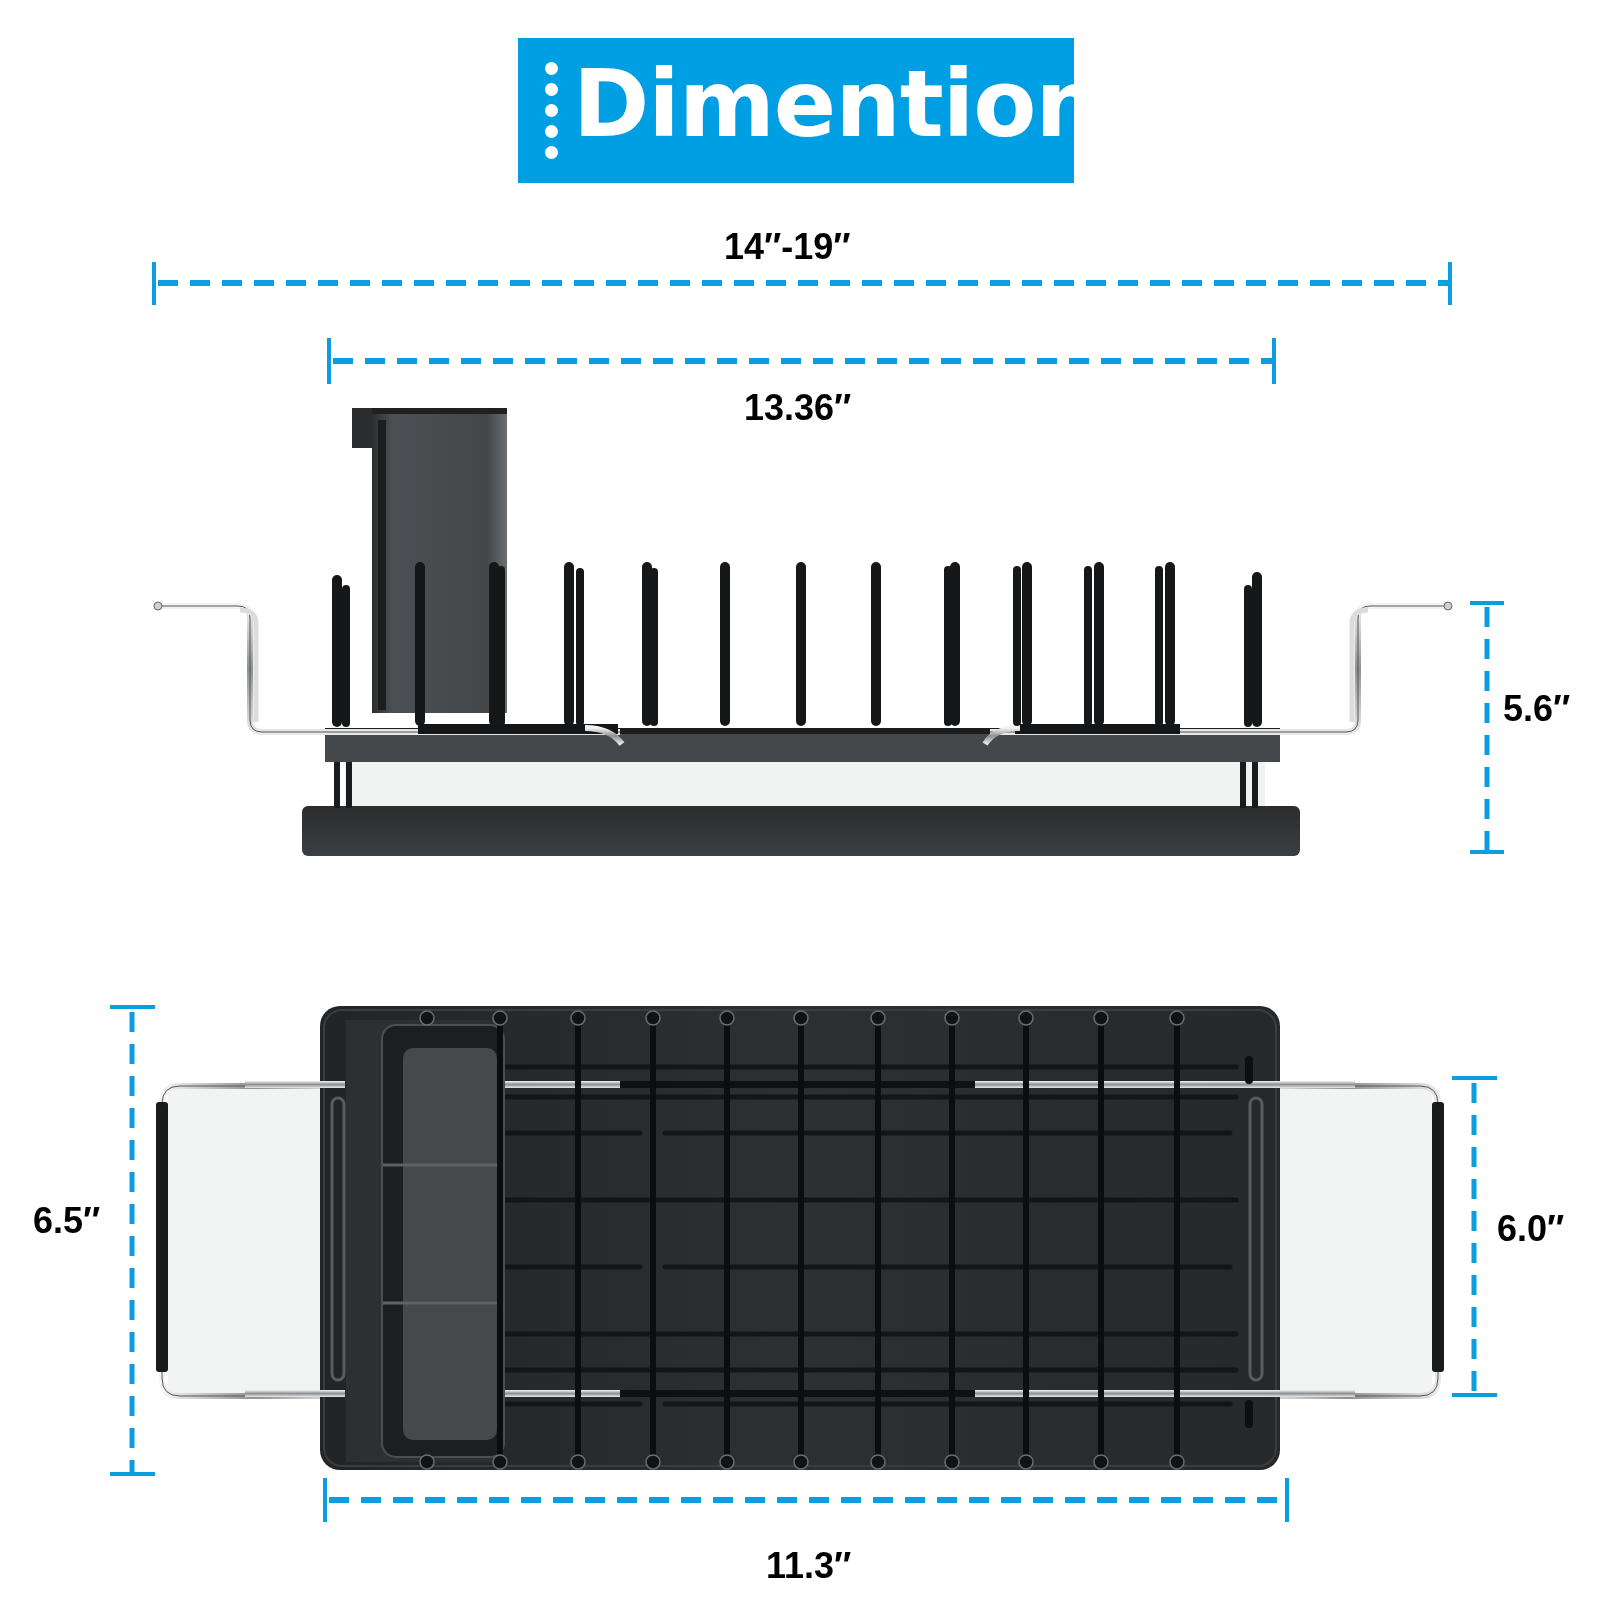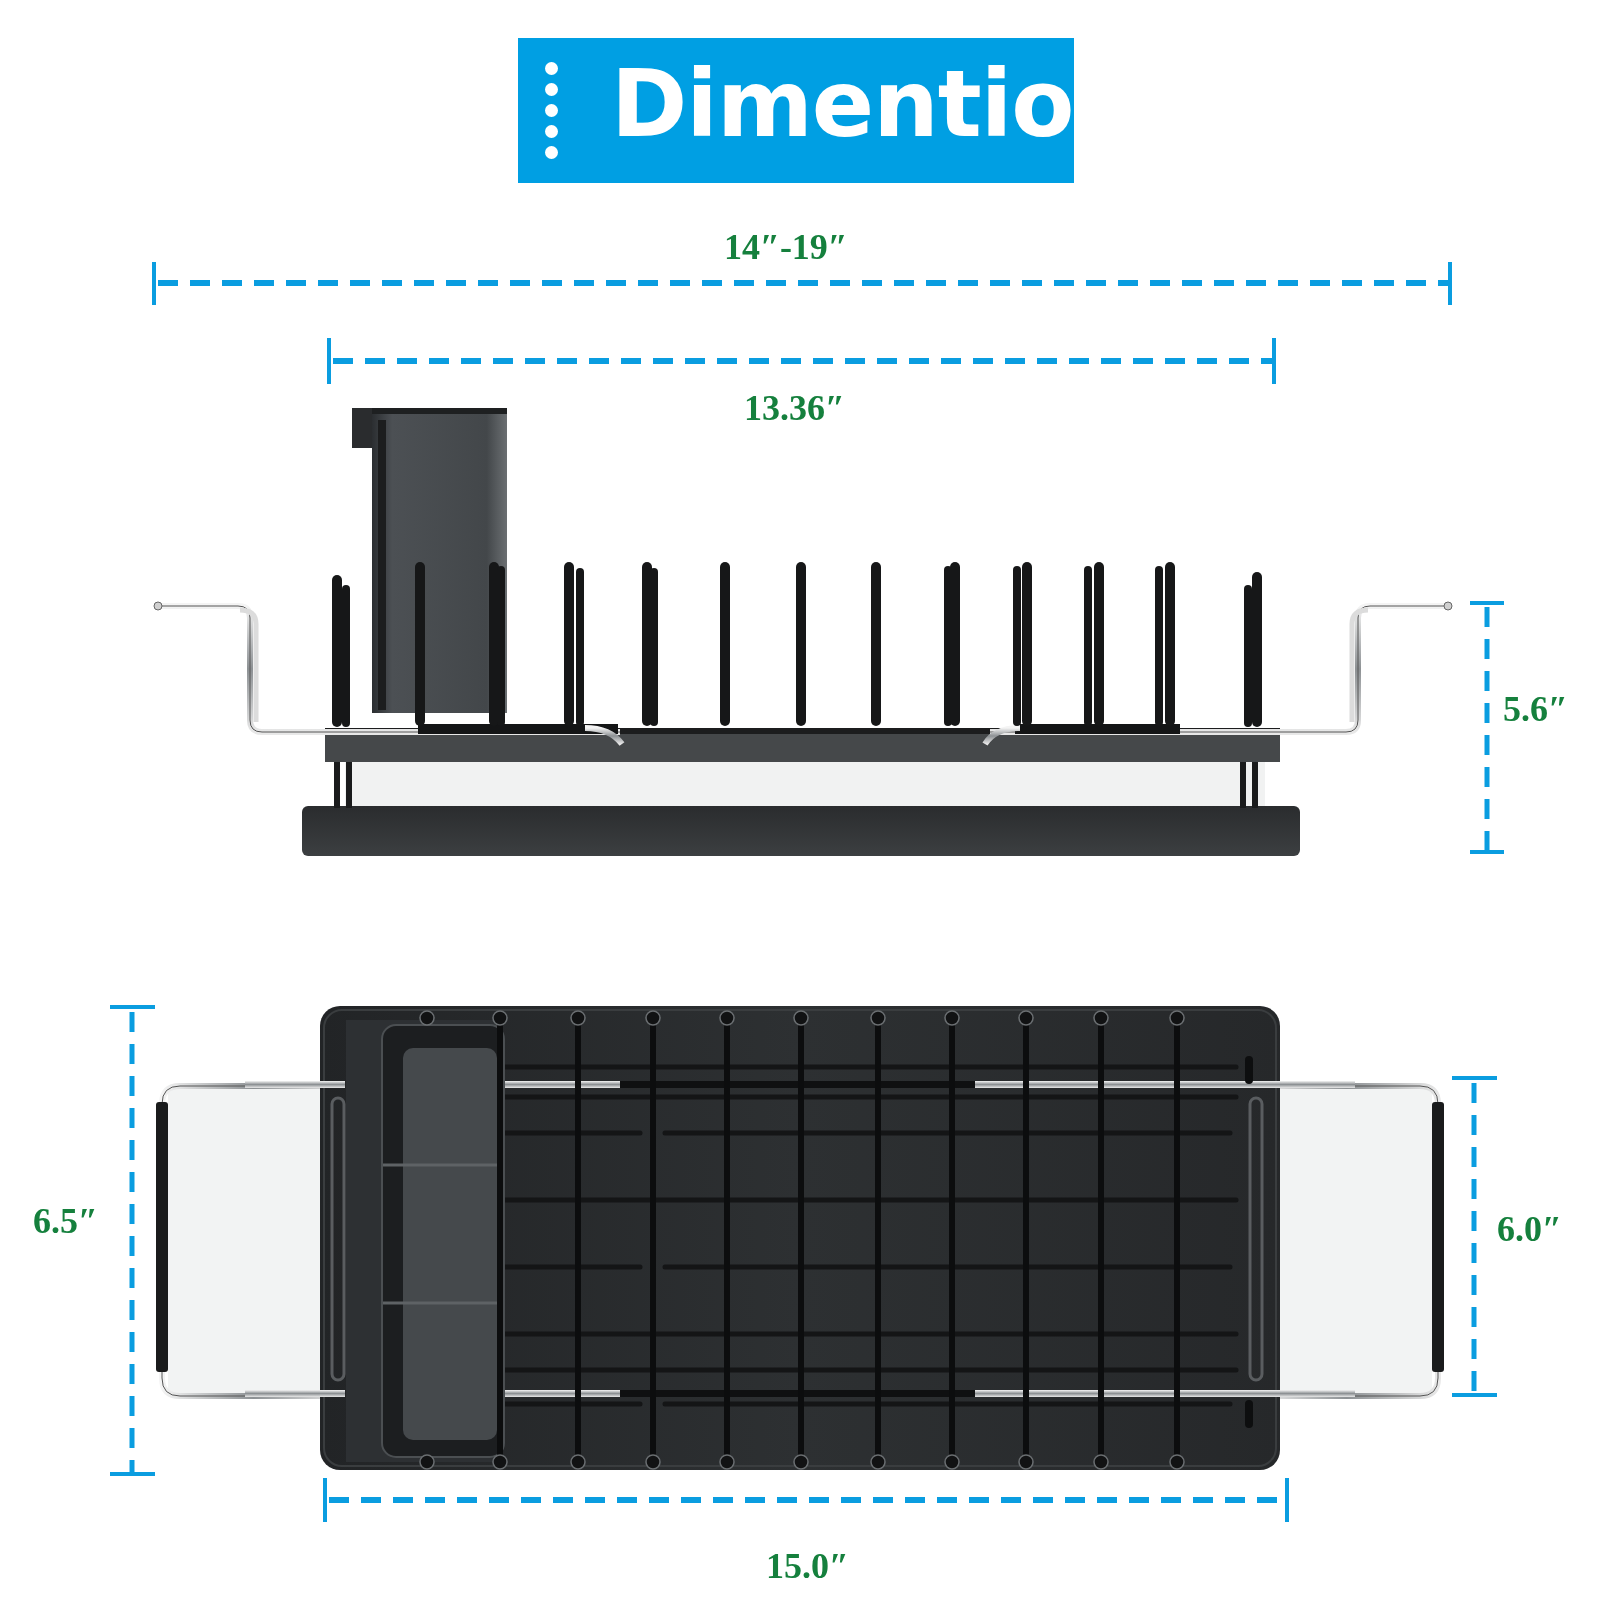--- a/index.html
+++ b/index.html
@@ -3,24 +3,24 @@
 <meta charset="utf-8">
 <style>
   html, body { margin: 0; padding: 0; background: #ffffff; }
   body { width: 1600px; height: 1600px; position: relative; overflow: hidden; font-family: "DejaVu Sans", sans-serif; }
   .abs { position: absolute; }
 
   
   .banner { left: 518px; top: 38px; width: 556px; height: 145px; background: #009fe3; }
   .banner-dots { position: absolute; left: 27px; top: 24px; width: 16px; height: 100px; }
   .banner-dots span { display: block; width: 13px; height: 13px; border-radius: 50%; background: #fff; margin-bottom: 8px; }
-  .banner-title { position: absolute; left: 55px; top: 12px; color: #fff; font-size: 92px; font-weight: bold; line-height: 1.2; letter-spacing: -1px; font-family: "DejaVu Sans", sans-serif; margin-left: 38px; }
+  .banner-title { position: absolute; left: 55px; top: 12px; color: #fff; font-size: 92px; font-weight: bold; line-height: 1.2; letter-spacing: -1px; font-family: "DejaVu Sans", sans-serif; }
 
   
-  .dim-label { color: #15803d; font-family: Liberation Serif, serif; font-weight: bold; font-size: 36px; white-space: nowrap; }
+  .dim-label { color: #000000; font-family: Liberation Sans, sans-serif; font-weight: bold; font-size: 36px; white-space: nowrap; }
 
   
   svg.full { position: absolute; left: 0; top: 0; width: 1600px; height: 1600px; }
 </style>
 </head>
 <body>
 
 <div class="abs banner">
   <div class="banner-dots">
     <span></span>
@@ -242,13 +242,13 @@
         <circle cx="1177" cy="1462" r="7"></circle>
     </g>
   </g>
 </svg>
 
 <div class="abs dim-label" style="left:724px; top:226px;">14″-19″</div>
 <div class="abs dim-label" style="left:744px; top:387px;">13.36″</div>
 <div class="abs dim-label" style="left:1503px; top:688px;">5.6″</div>
 <div class="abs dim-label" style="left:33px; top:1200px;text-align:center;">6.5″</div>
 <div class="abs dim-label" style="left:1497px; top:1208px;">6.0″</div>
-<div class="abs dim-label" style="left:766px; top:1545px;">15.0″</div>
+<div class="abs dim-label" style="left:766px; top:1545px;">11.3″</div>
 
 </body></html>

